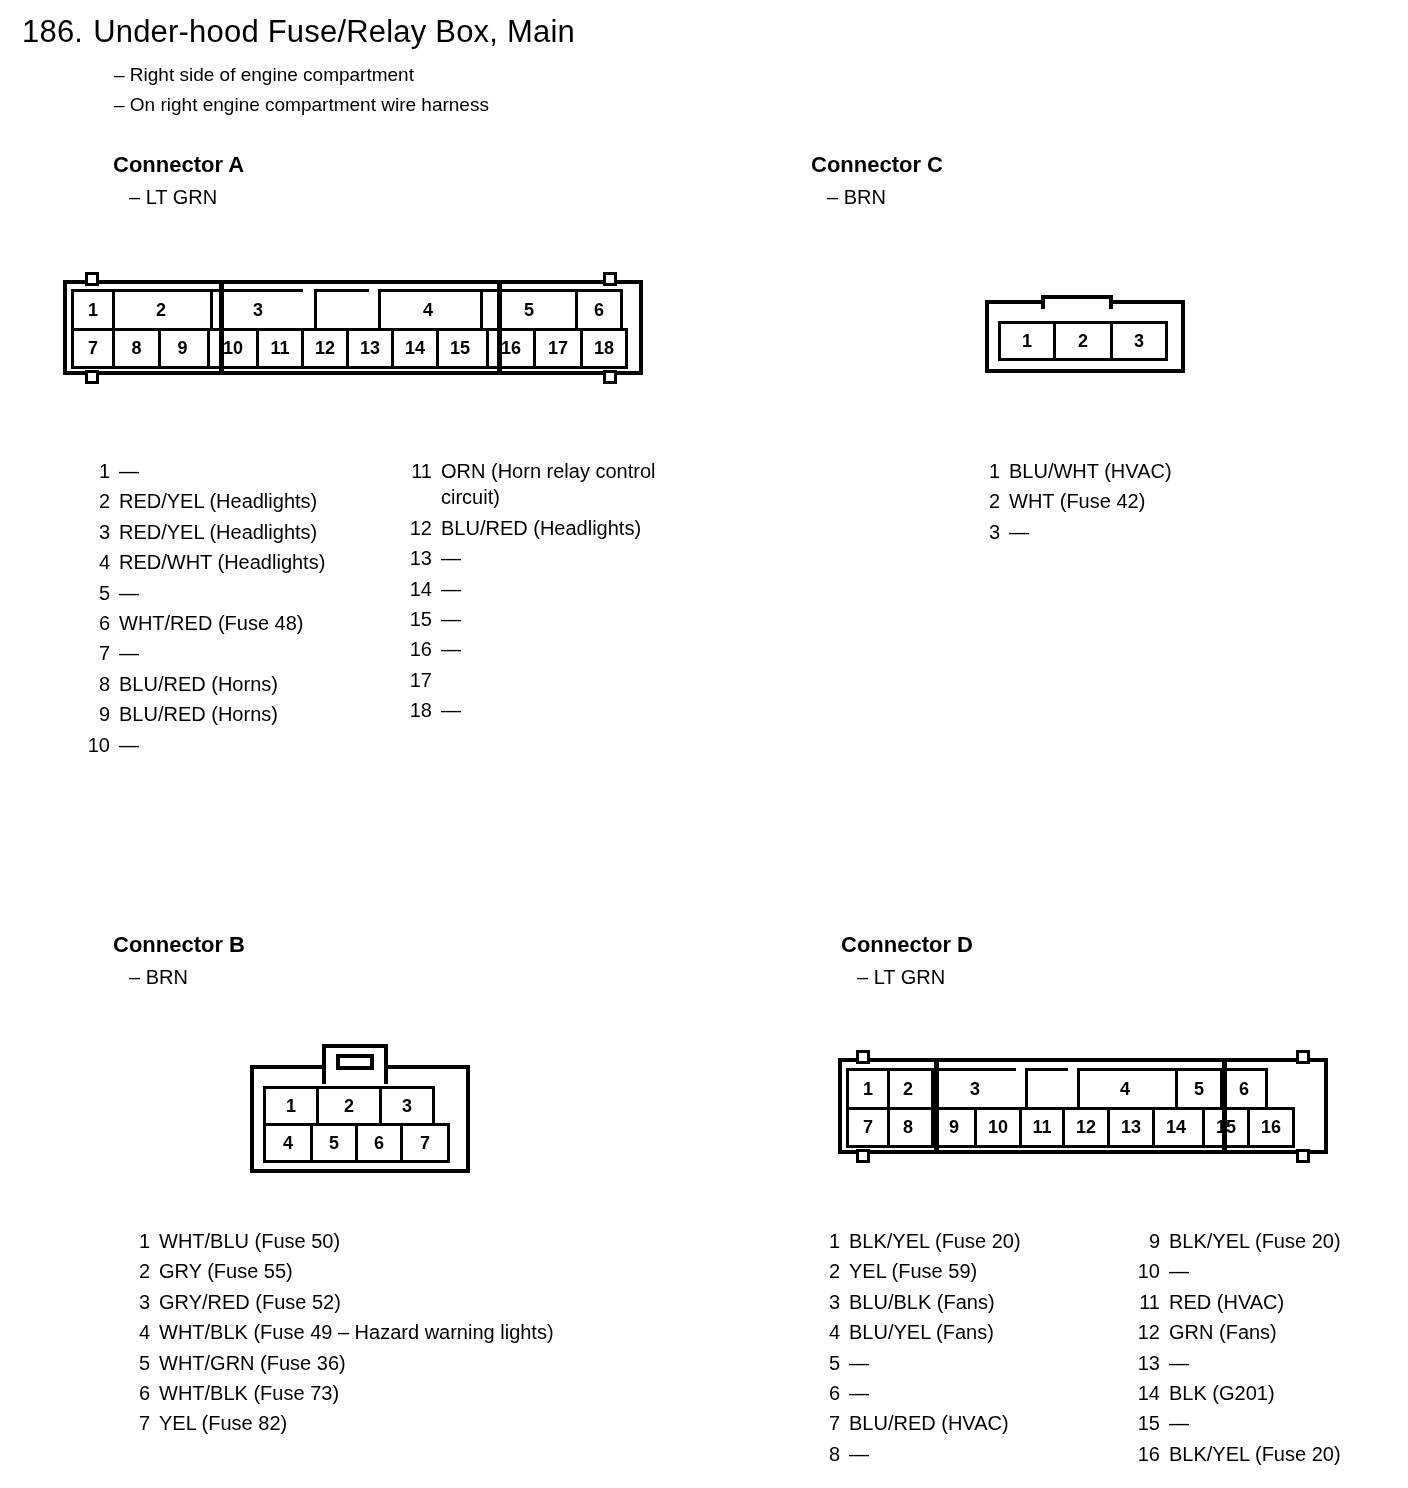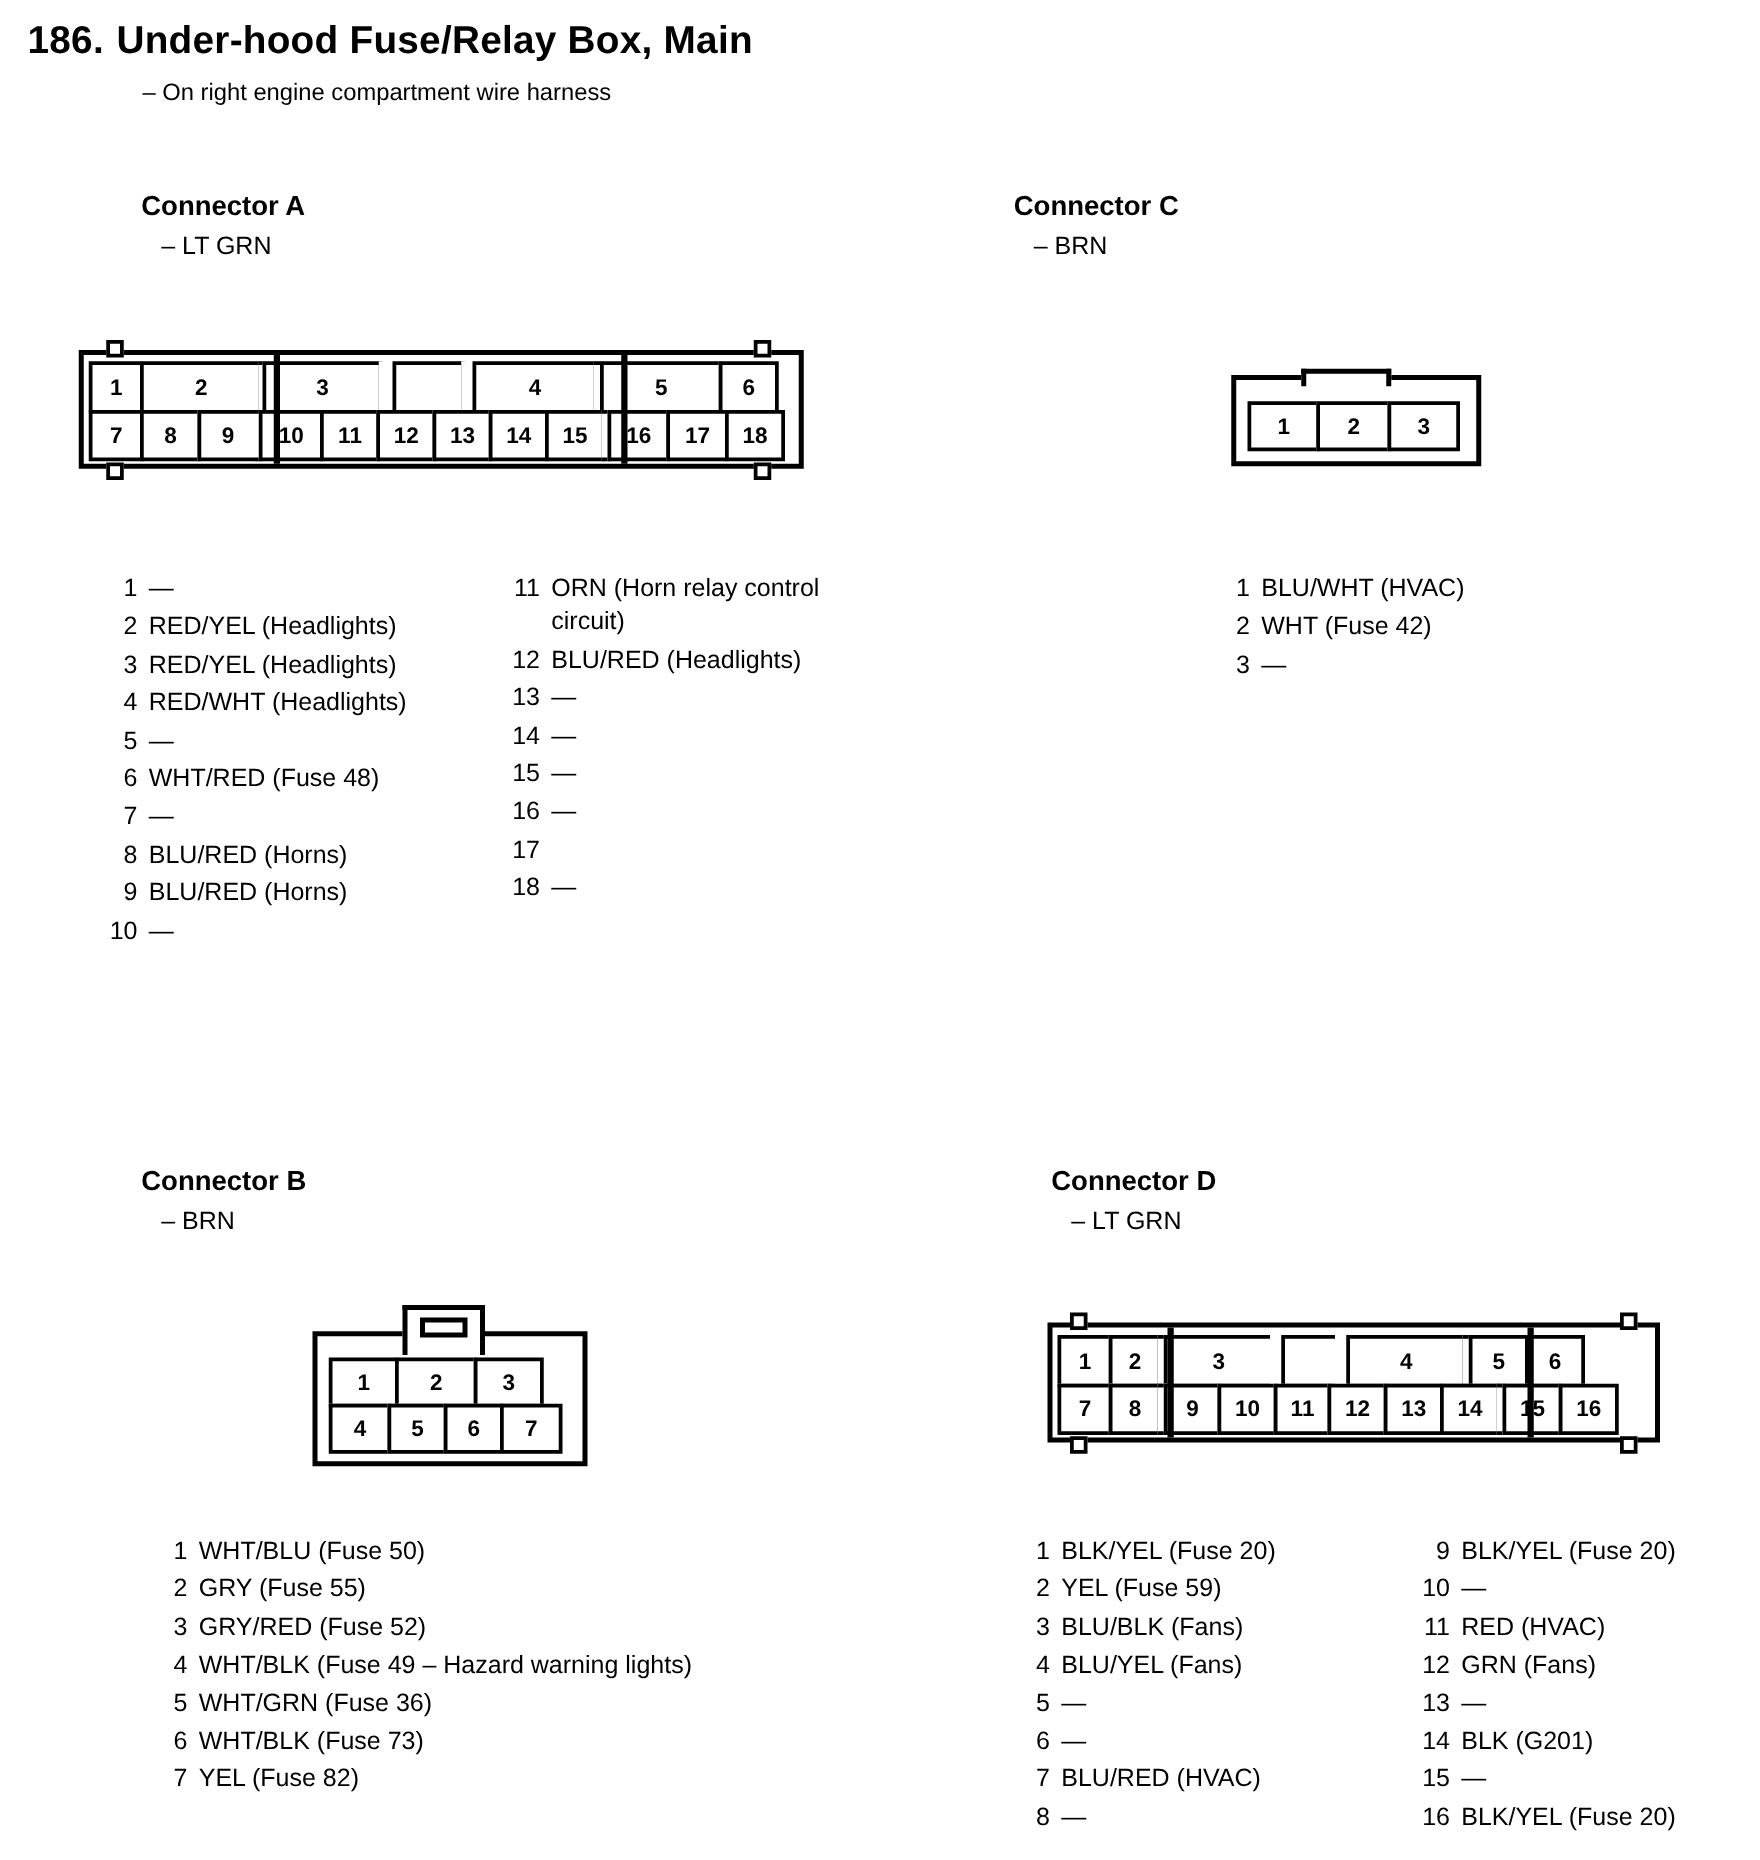--- a/index.html
+++ b/index.html
@@ -18,21 +18,21 @@
 
   
   .page-header {
     position: absolute;
     left: 22px;
     top: 14px;
     width: 900px;
   }
   .page-title {
     font-size: 31px;
-    font-weight: bold;
+    font-weight: normal;
     letter-spacing: 0.2px;
     white-space: nowrap;
   }
   .page-title .num {
     display: inline-block;
     margin-right: 10px;
   }
   .subtitle-list {
     margin-top: 10px;
     margin-left: 92px;
@@ -128,20 +128,21 @@
   }
 </style>
 </head>
 <body>
 
 <div class="page-header">
   <div class="page-title">
     <span class="num">186.</span><span>Under-hood Fuse/Relay Box, Main</span>
   </div>
   <div class="subtitle-list">
+    <div>– Right side of engine compartment</div>
     <div>– On right engine compartment wire harness</div>
   </div>
 </div>
 
 <div class="connector" style="left:113px; top:152px;">
   <div class="conn-title">Connector A</div>
   <div class="conn-color">– LT GRN</div>
 </div>
 
 <div class="diagram" style="position:absolute; left:63px; top:272px; width:600px; height:115px;">

